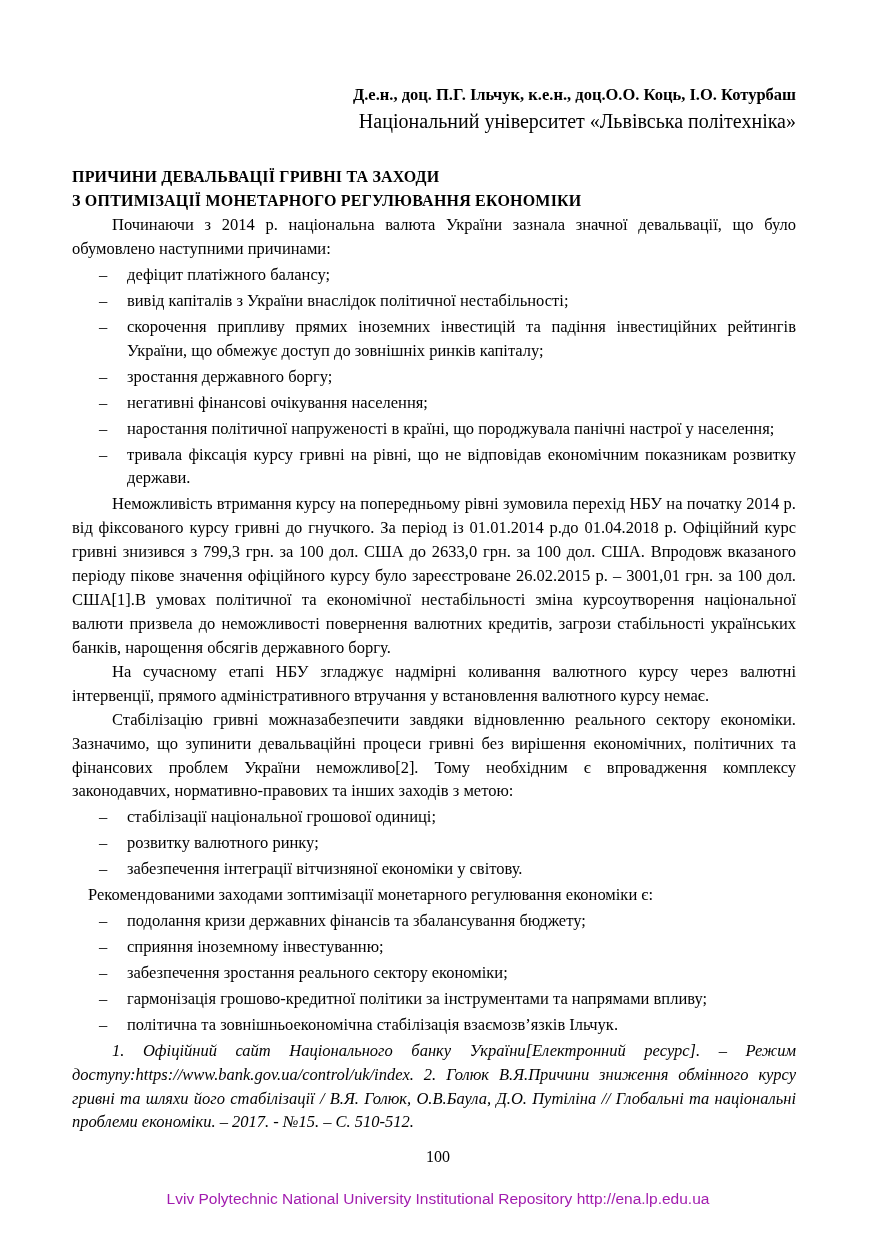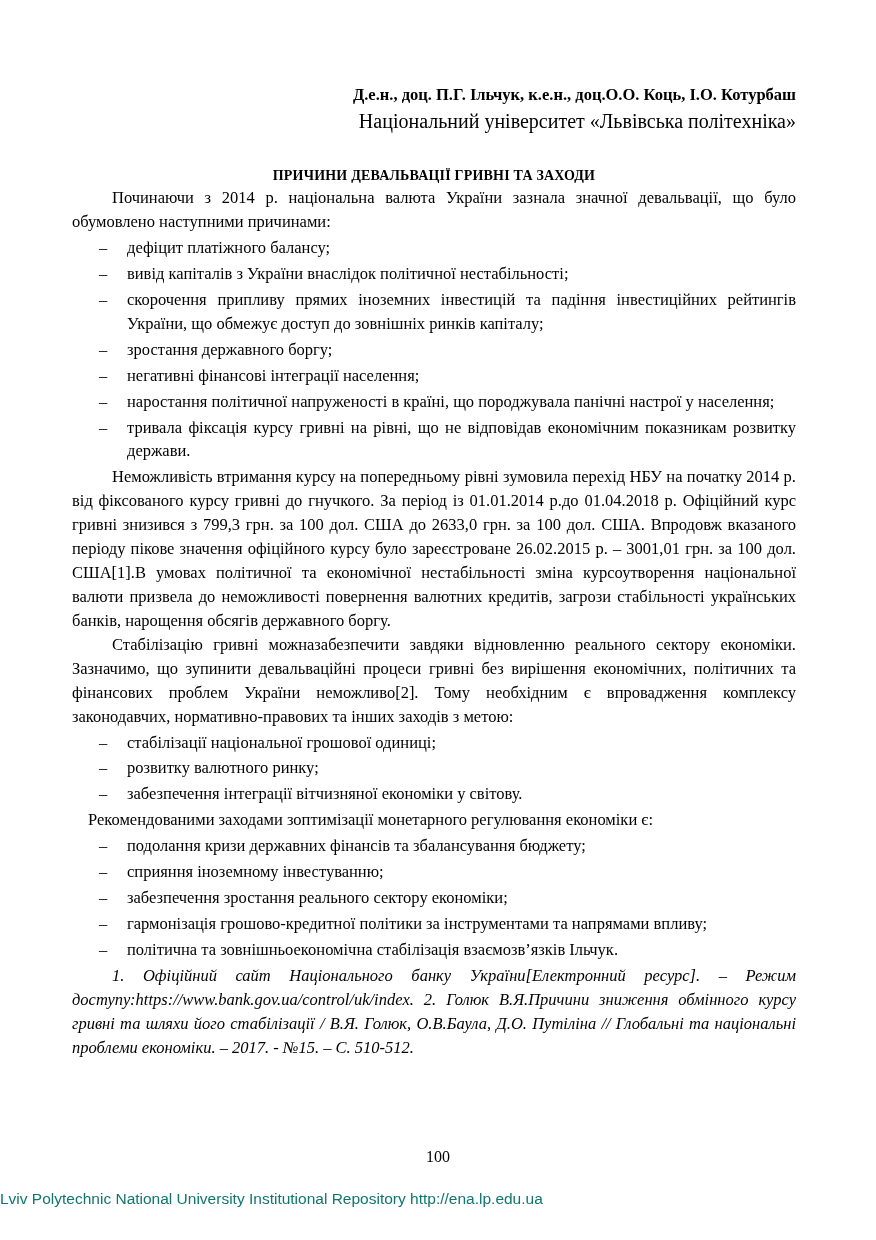--- a/index.html
+++ b/index.html
@@ -5,51 +5,52 @@
   html,body{margin:0;padding:0;}
   body{
     width:876px;height:1240px;background:#ffffff;color:#000;
     font-family:"Liberation Serif",serif;
     position:relative;overflow:hidden;
   }
   .page{box-sizing:border-box;width:868px;padding:84px 72px 0 72px;}
   .authors{text-align:right;font-weight:bold;font-size:16.5px;line-height:1.35;}
   .affiliation{text-align:right;font-size:20px;line-height:1.35;margin-top:2px;}
   .title{
-    text-align:center;font-weight:bold;font-size:14px;line-height:1.5;
+    text-align:left;font-weight:bold;font-size:16px;line-height:1.5;
     margin:30px 0 0 0;letter-spacing:0.2px;
   }
   .copyright{font-style:italic;font-size:16.5px;margin-top:30px;}
   .body-text{font-size:16.5px;line-height:1.45;text-align:justify;}
   p.para{margin:0;text-indent:40px;}
   p.small-indent{text-indent:16px;}
   ul.dash-list{list-style:none;margin:2px 0;padding:0;}
   ul.dash-list li{display:flex;margin:2px 0;}
   .dash{flex:0 0 28px;margin-left:27px;}
   .li-text{flex:1;text-align:justify;}
   .references{font-style:italic;margin-top:28px;}
   .page-number{
     position:absolute;left:0;top:1148px;width:876px;
     text-align:center;font-size:16px;
   }
   .repo-footer{
-    position:absolute;left:0;top:1190px;width:876px;text-align:left;
-    font-family:"Liberation Sans",sans-serif;font-size:15.5px;color:#0f766e;
+    position:absolute;left:0;top:1190px;width:876px;text-align:center;
+    font-family:"Liberation Sans",sans-serif;font-size:15.5px;color:#a21caf;
   }
 </style>
 </head>
 <body>
 
 <div class="page">
 
   <div class="authors">Д.е.н., доц. П.Г. Ільчук, к.е.н., доц.О.О. Коць, І.О. Котурбаш</div>
   <div class="affiliation">Національний університет «Львівська політехніка»</div>
 
   <h1 class="title">
     <span>ПРИЧИНИ ДЕВАЛЬВАЦІЇ ГРИВНІ ТА ЗАХОДИ</span><br>
+    <span>З ОПТИМІЗАЦІЇ МОНЕТАРНОГО РЕГУЛЮВАННЯ ЕКОНОМІКИ</span>
   </h1>
 
 
   <div class="body-text">
     <p class="para">Починаючи з 2014 р. національна валюта України зазнала значної девальвації, що було обумовлено наступними причинами:</p>
 
     <ul class="dash-list">
         <li>
           <span class="dash">–</span>
           <span class="li-text">дефіцит платіжного балансу;</span>
@@ -61,33 +62,34 @@
         <li>
           <span class="dash">–</span>
           <span class="li-text">скорочення припливу прямих іноземних інвестицій та падіння інвестиційних рейтингів України, що обмежує доступ до зовнішніх ринків капіталу;</span>
         </li>
         <li>
           <span class="dash">–</span>
           <span class="li-text">зростання державного боргу;</span>
         </li>
         <li>
           <span class="dash">–</span>
-          <span class="li-text">негативні фінансові інтеграції населення;</span>
+          <span class="li-text">негативні фінансові очікування населення;</span>
         </li>
         <li>
           <span class="dash">–</span>
           <span class="li-text">наростання політичної напруженості в країні, що породжувала панічні настрої у населення;</span>
         </li>
         <li>
           <span class="dash">–</span>
           <span class="li-text">тривала фіксація курсу гривні на рівні, що не відповідав економічним показникам розвитку держави.</span>
         </li>
       </ul>
 
     <p class="para">Неможливість втримання курсу на попередньому рівні зумовила перехід НБУ на початку 2014 р. від фіксованого курсу гривні до гнучкого. За період із 01.01.2014 р.до 01.04.2018 р. Офіційний курс гривні знизився з 799,3 грн. за 100 дол. США до 2633,0 грн. за 100 дол. США. Впродовж вказаного періоду пікове значення офіційного курсу було зареєстроване 26.02.2015 р. – 3001,01 грн. за 100 дол. США[1].В умовах політичної та економічної нестабільності зміна курсоутворення національної валюти призвела до неможливості повернення валютних кредитів, загрози стабільності українських банків, нарощення обсягів державного боргу.</p>
+    <p class="para">На сучасному етапі НБУ згладжує надмірні коливання валютного курсу через валютні інтервенції, прямого адміністративного втручання у встановлення валютного курсу немає.</p>
     <p class="para">Стабілізацію гривні можназабезпечити завдяки відновленню реального сектору економіки. Зазначимо, що зупинити девальваційні процеси гривні без вирішення економічних, політичних та фінансових проблем України неможливо[2]. Тому необхідним є впровадження комплексу законодавчих, нормативно-правових та інших заходів з метою:</p>
 
     <ul class="dash-list">
         <li>
           <span class="dash">–</span>
           <span class="li-text">стабілізації національної грошової одиниці;</span>
         </li>
         <li>
           <span class="dash">–</span>
           <span class="li-text">розвитку валютного ринку;</span>

